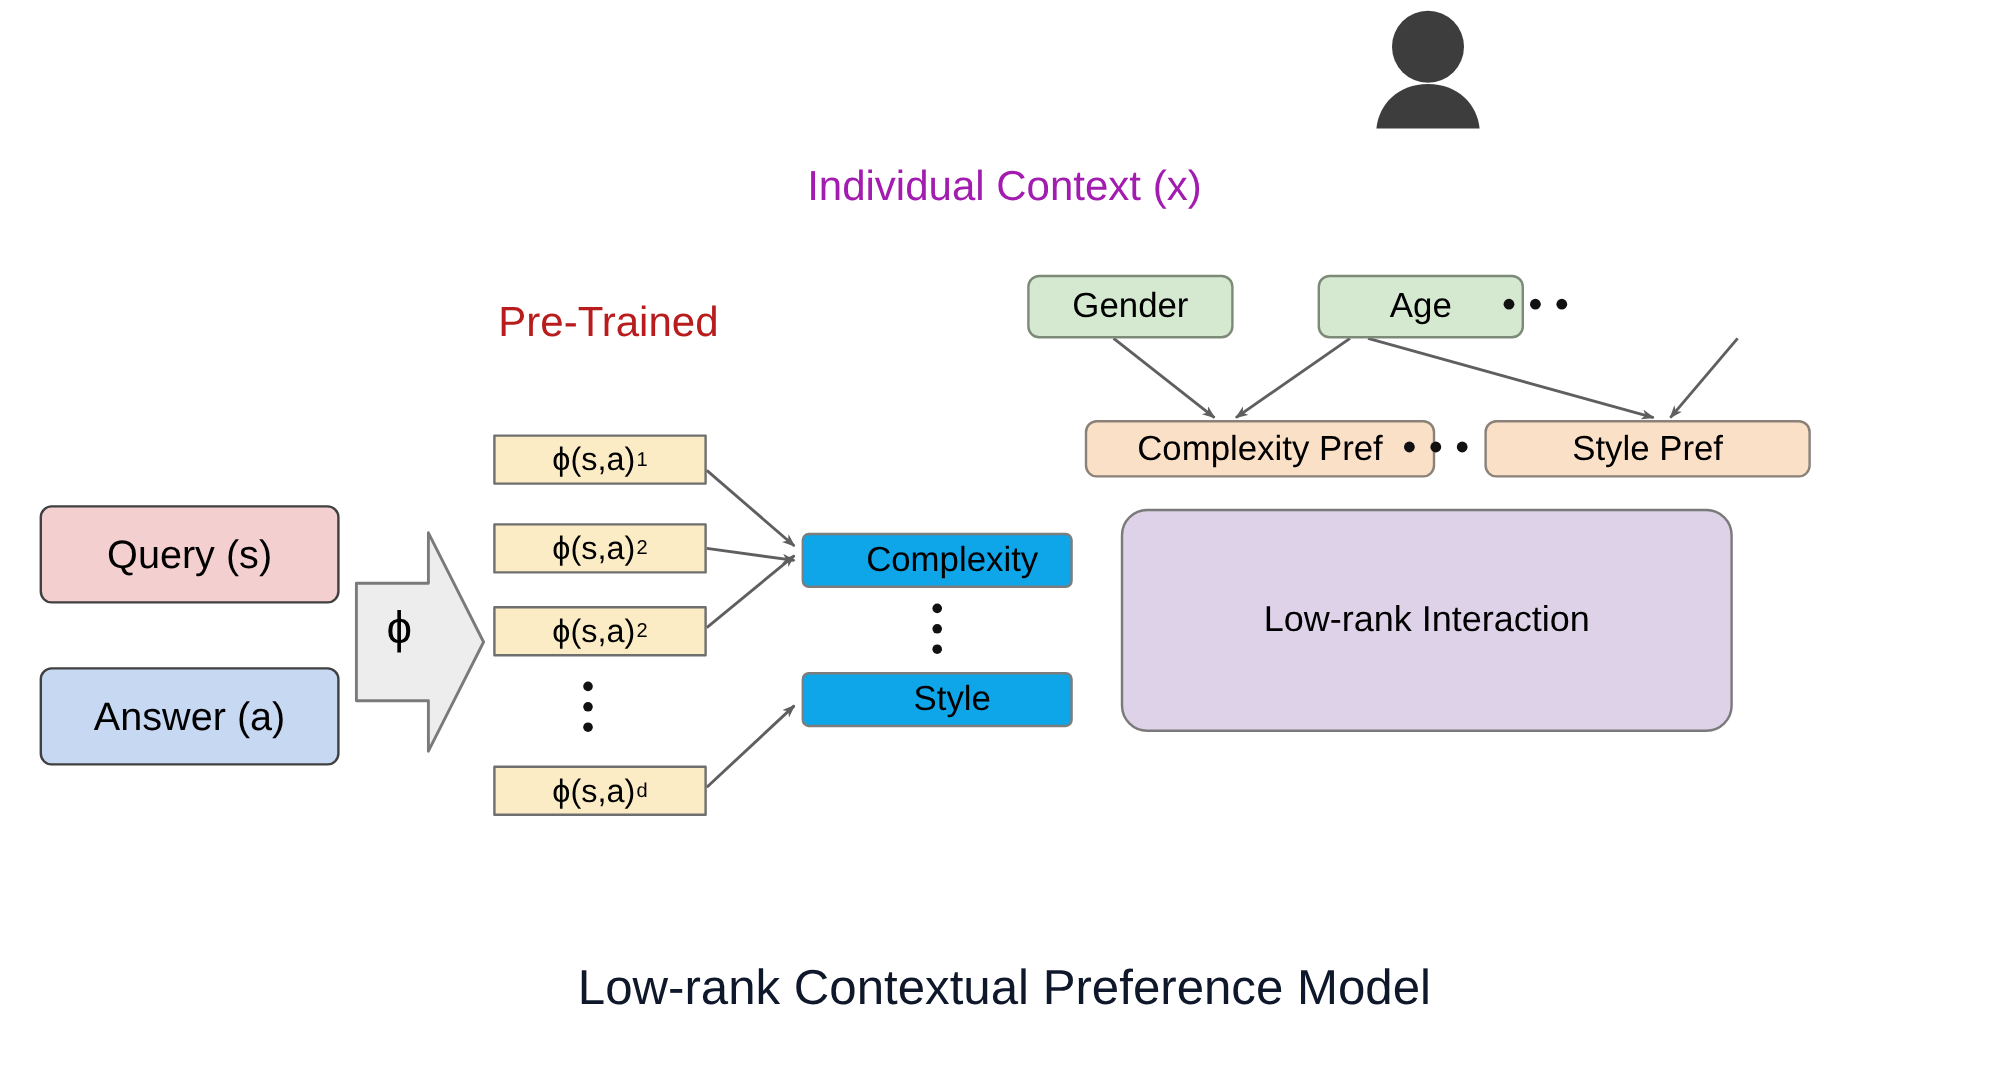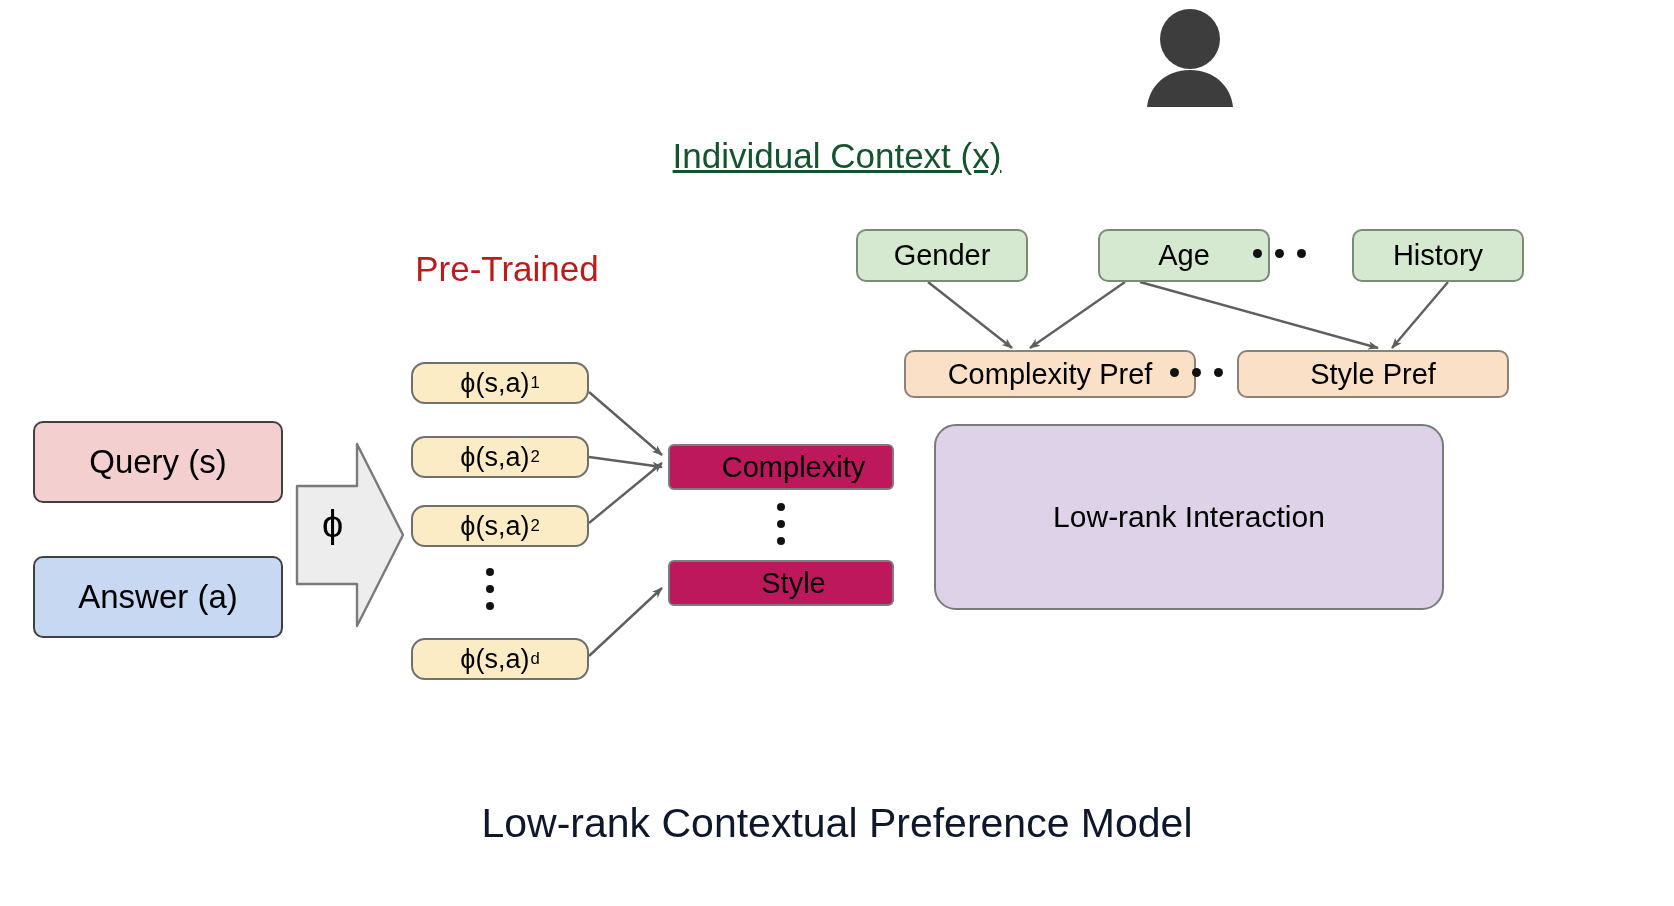--- a/index.html
+++ b/index.html
@@ -35,22 +35,22 @@
     border: 2px solid #404040;
     border-radius: 10px;
     text-align: center;
     line-height: 1.05;
     white-space: nowrap;
     z-index: 3;
   }
 
   .node.query   { background: #f3cfd0; }
   .node.answer  { background: #c7d8f2; }
-  .node.phi     { background: #fbecc6; border-color: #6f6f6f; border-radius: 14px; }
-  .node.feat    { background: #be185d; border-color: #7d7d7d; border-radius: 6px; padding-left: 25px; }
+  .node.phi     { background: #fbecc6; border-color: #6f6f6f; border-radius: 1px; }
+  .node.feat    { background: #0ea5e9; border-color: #7d7d7d; border-radius: 6px; padding-left: 25px; }
   .node.ctx     { background: #d5e8d0; border-color: #7d8a78; }
   .node.pref    { background: #fbe0c8; border-color: #8a8178; }
   .node.lowrank { background: #ddd2e8; border-color: #7a7a7a; border-radius: 22px; }
 
   .label-plain {
     position: absolute;
     white-space: nowrap;
     z-index: 3;
   }
 
@@ -110,23 +110,22 @@
     color: #0f172a;
     z-index: 3;
     margin-top: 40px;
   }
 
   #individual-context-label {
     position: absolute;
     width: 100%;
     text-align: center;
     font-size: 35px;
-    color: #14532d;
-    z-index: 3;
-    text-decoration: underline;
+    color: #a21caf;
+    z-index: 3;
   }
 </style>
 </head>
 <body>
 
 <div id="canvas">
 
   <div id="person-icon" style="left:1143px; top:8px;">
     <svg width="94" height="100" viewBox="0 0 94 100" aria-hidden="true">
       <circle cx="47" cy="31" r="30" fill="#3d3d3d"></circle>
@@ -215,21 +214,20 @@
   <div class="node ctx" style="left:856px; top:229px; width:172px; height:53px; font-size:29px;">Gender</div>
 
   <div class="node ctx" style="left:1050px; top:229px; width:172px; height:53px; font-size:29px;margin-left:48px;">Age</div>
 
   <div class="dots-h" style="left:1253px; top:249px;">
     <i></i>
       <i></i>
       <i></i>
   </div>
 
-  <div class="node ctx" style="left:1352px; top:229px; width:172px; height:53px; font-size:29px;">History</div>
 
   <div class="node pref" style="left:864px; top:350px; width:292px; height:48px; font-size:29px;margin-left:40px;">Complexity Pref</div>
 
   <div class="dots-h" style="left:1170px; top:368px;">
     <i></i>
       <i></i>
       <i></i>
   </div>
 
   <div class="node pref" style="left:1237px; top:350px; width:272px; height:48px; font-size:29px;">Style Pref</div>

